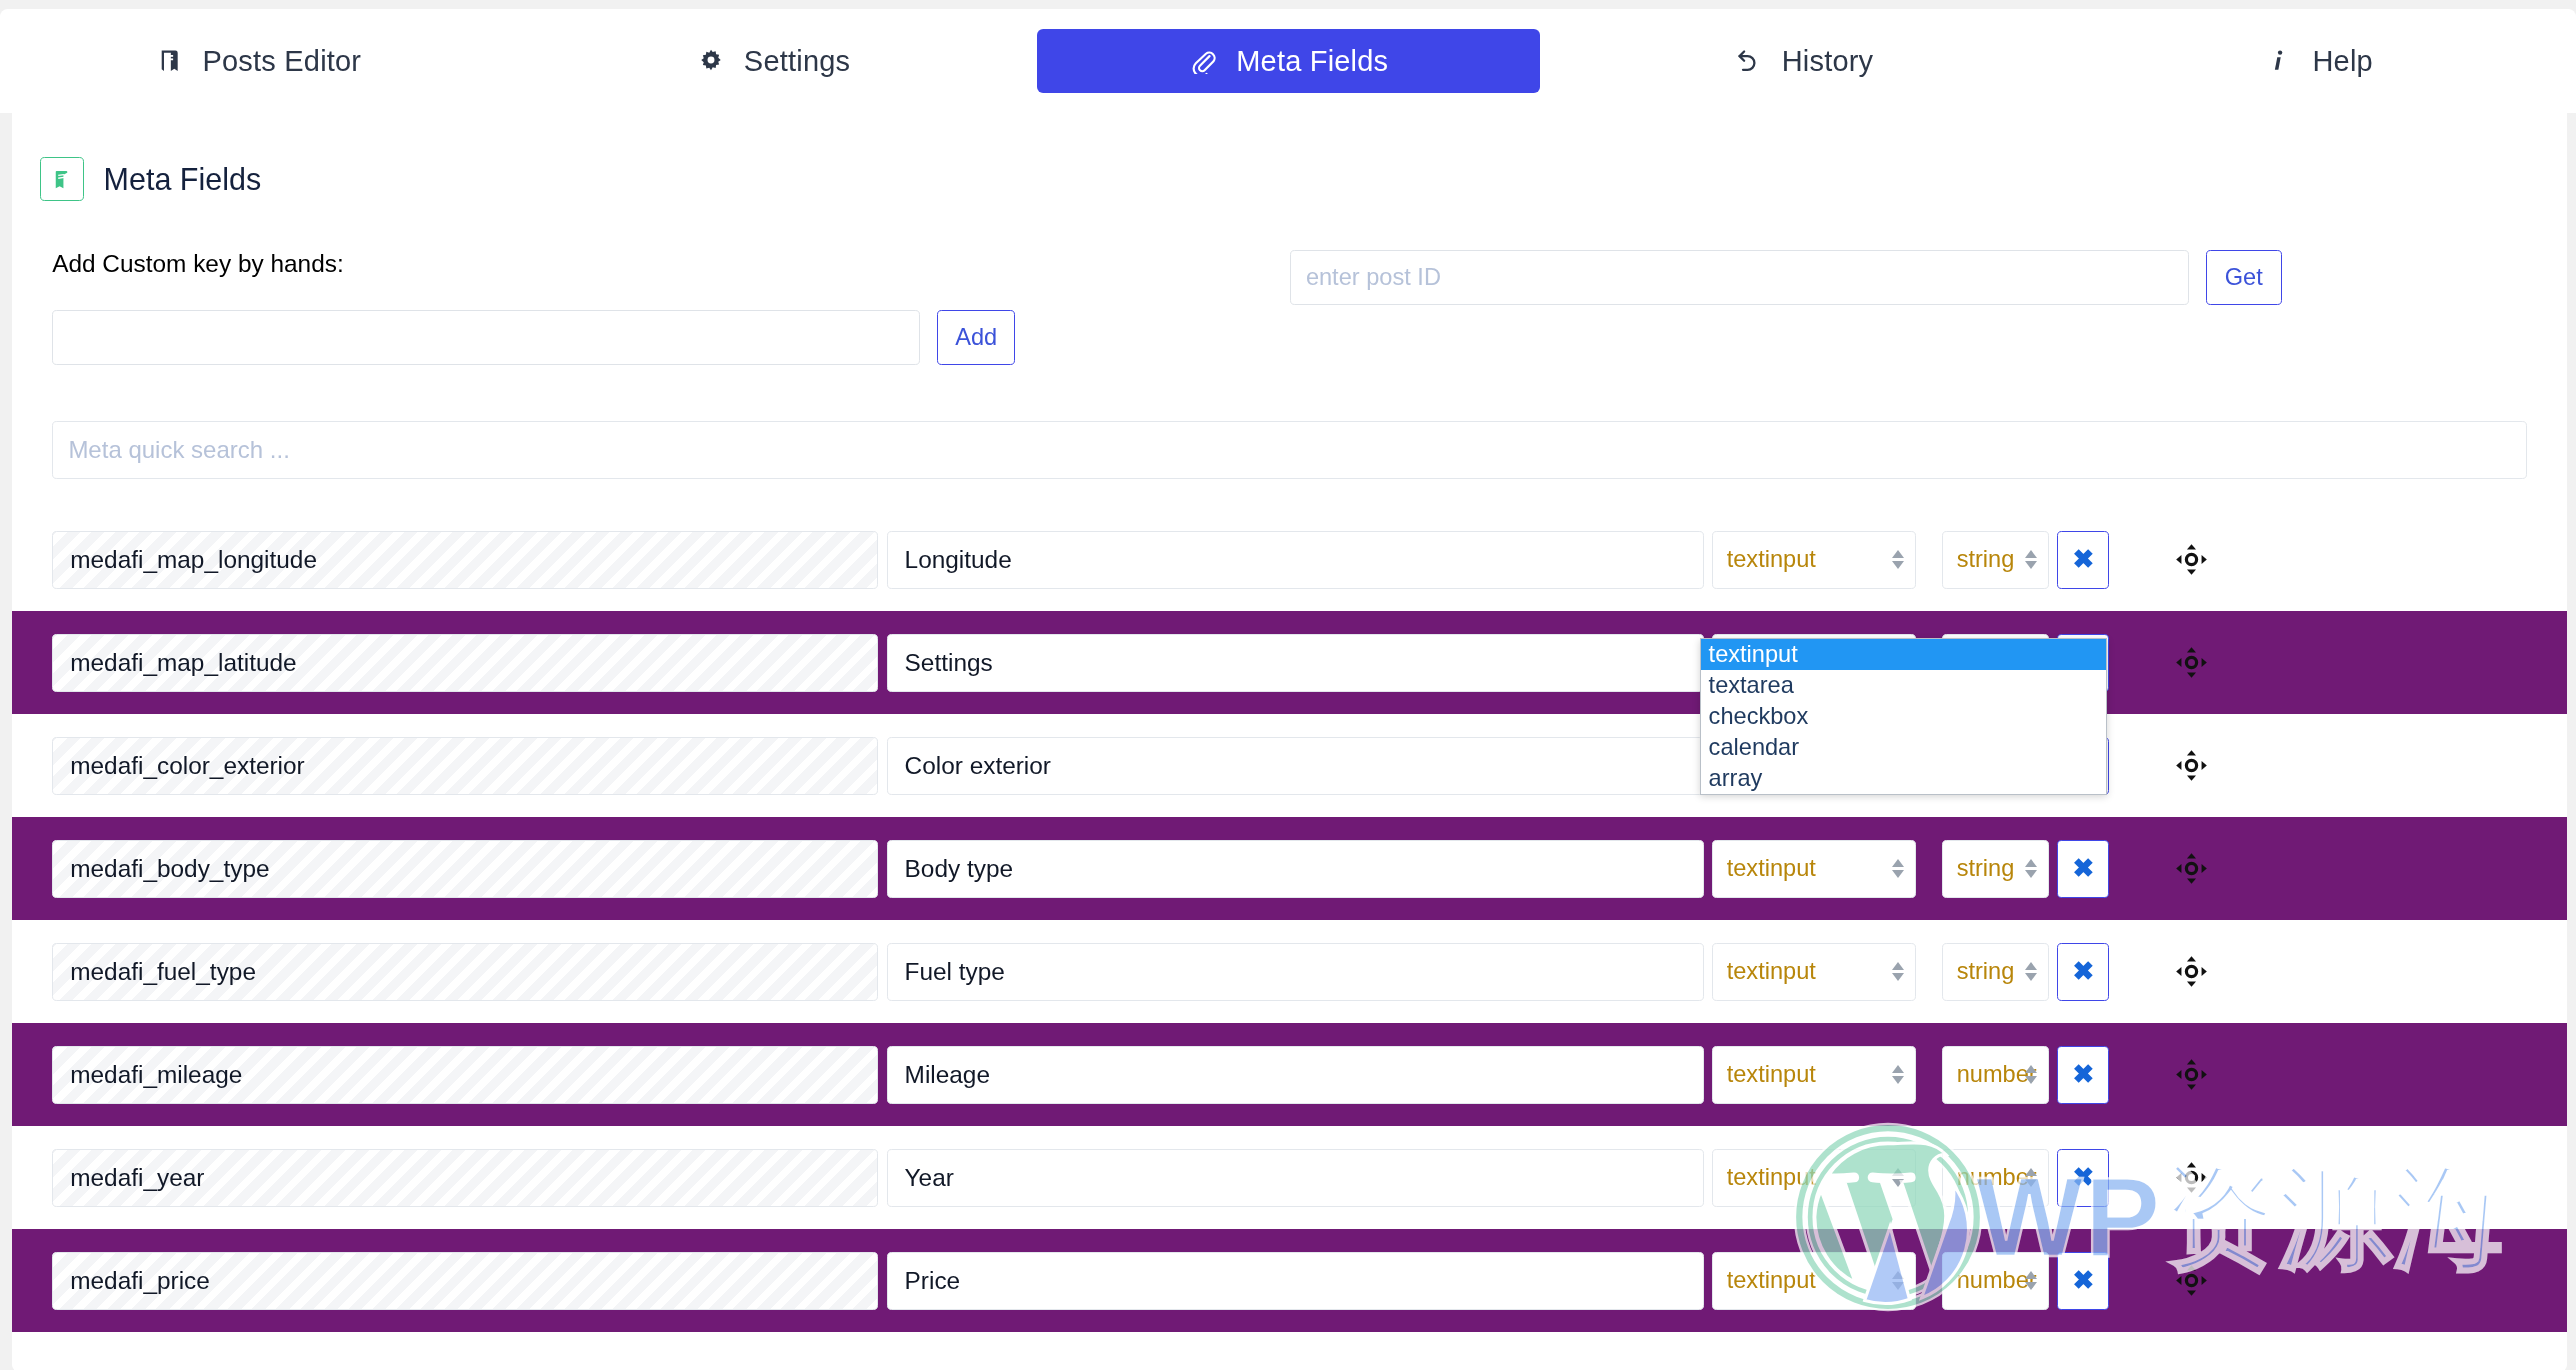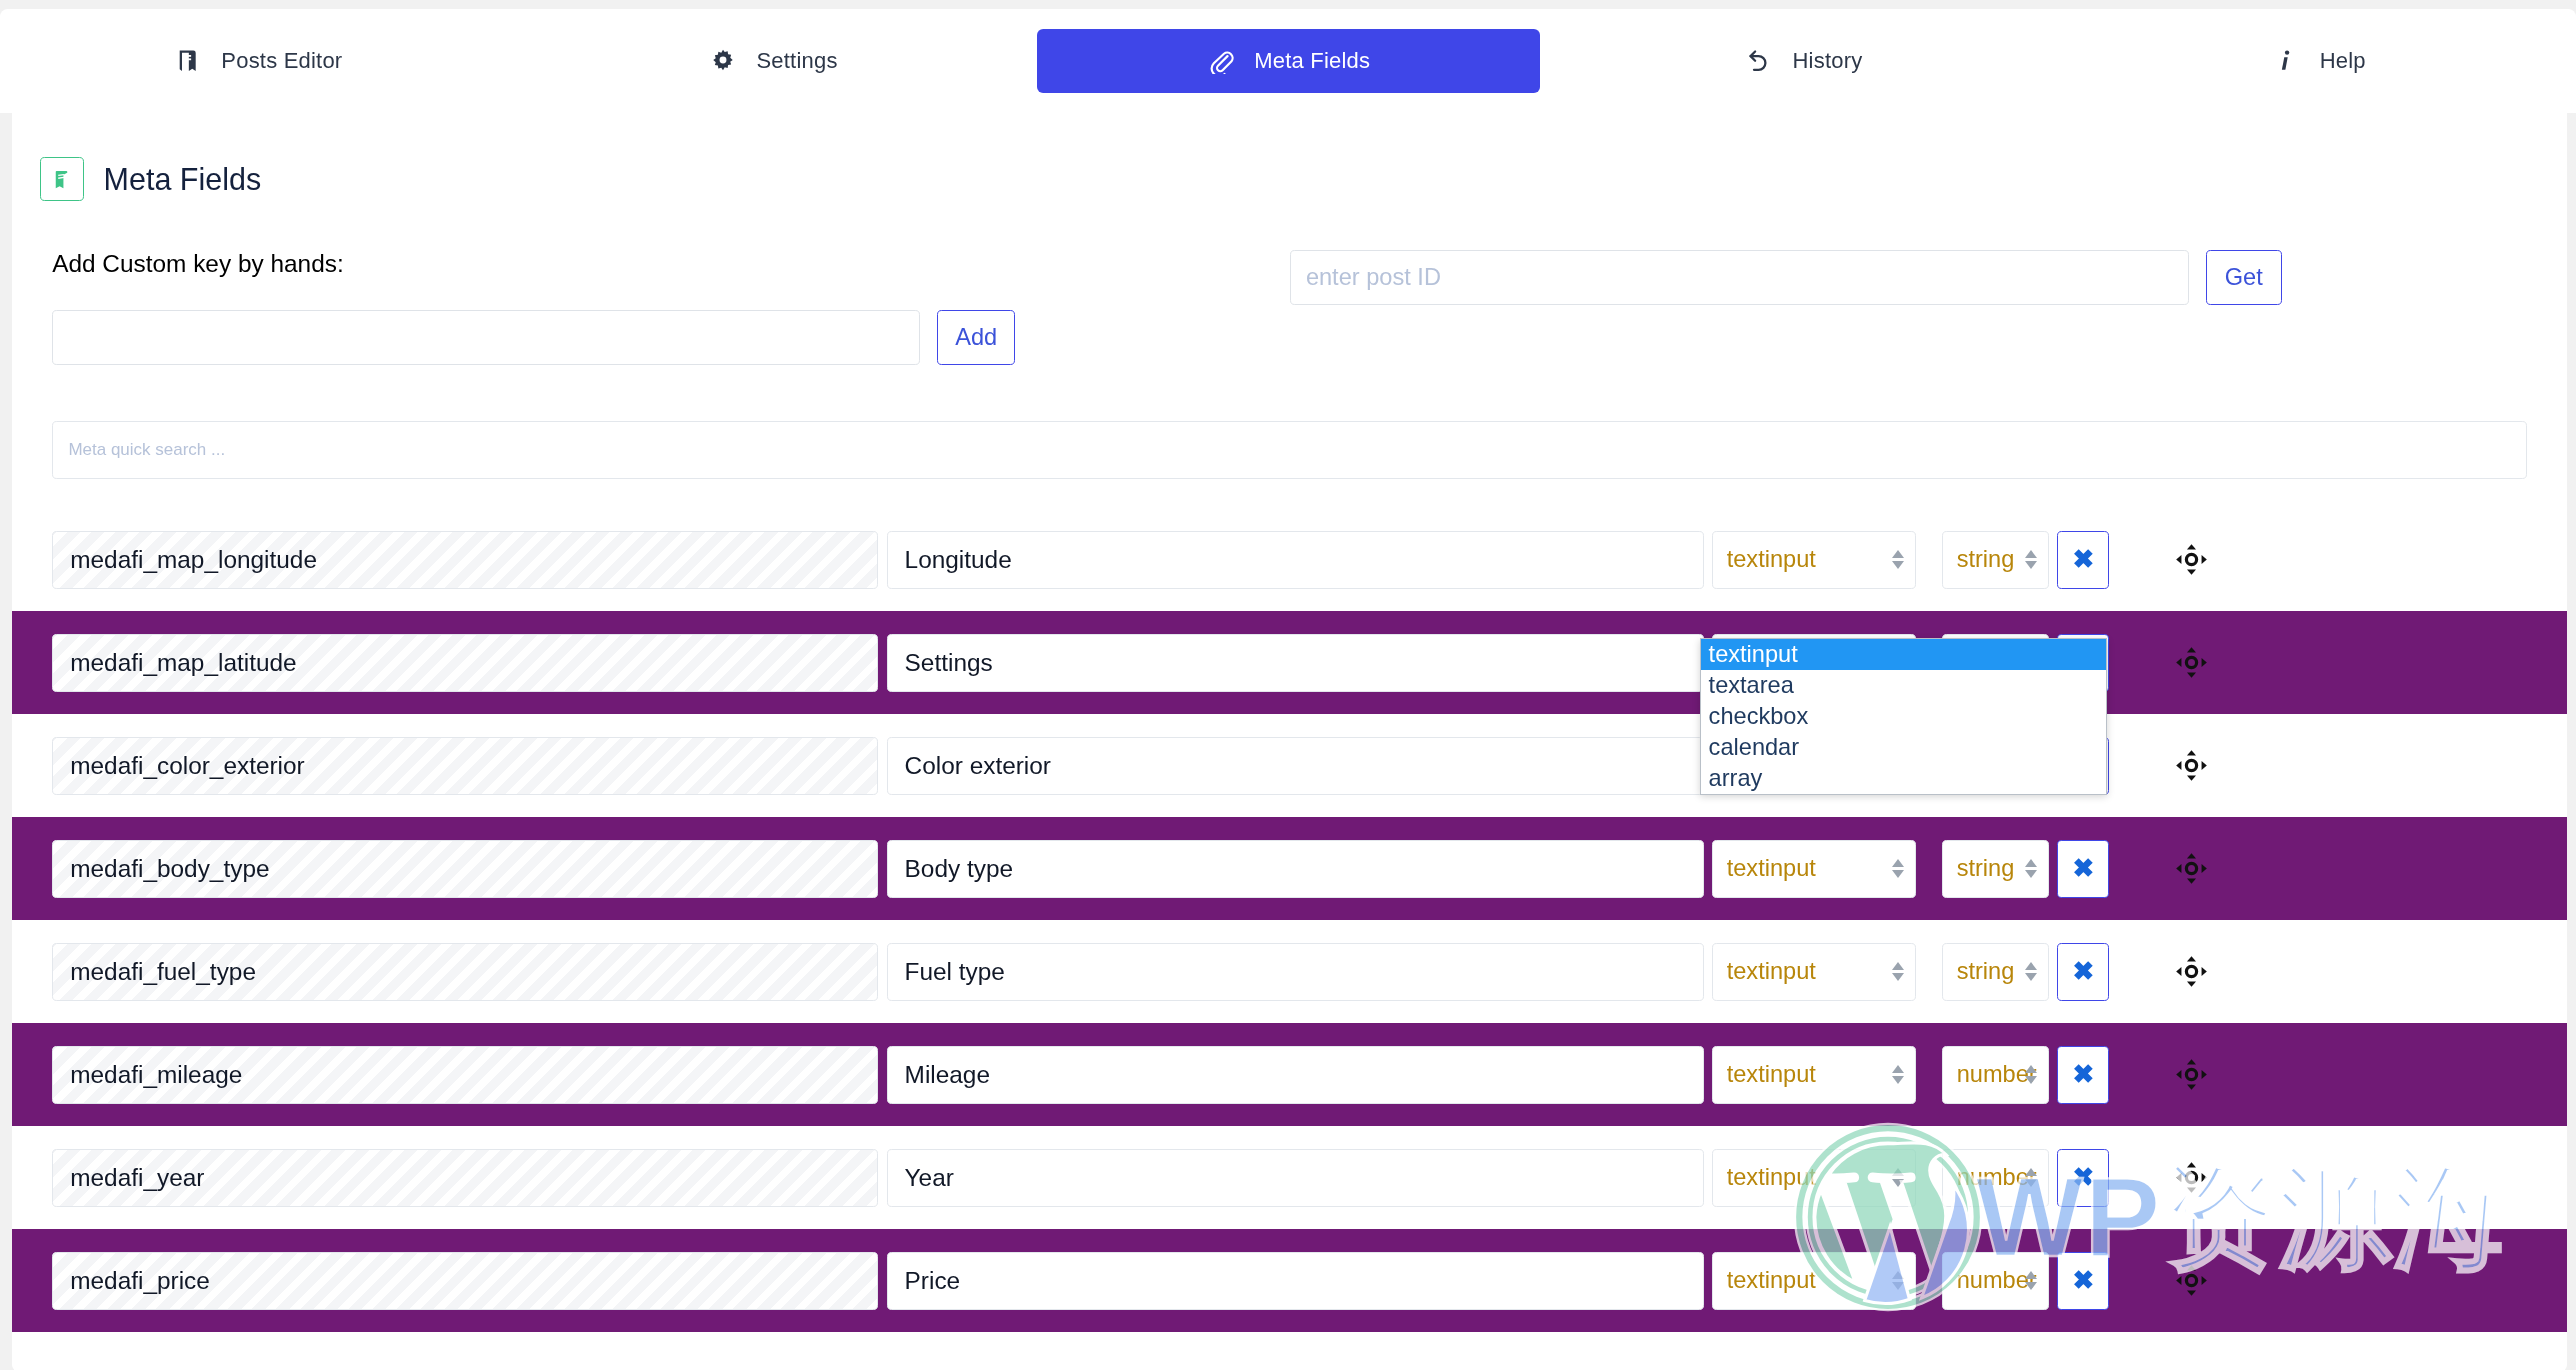--- a/index.html
+++ b/index.html
@@ -25,21 +25,21 @@
     align-items: center;
     z-index: 5;
   }
   .tab {
     flex: 1 1 0;
     height: 64px;
     display: flex;
     align-items: center;
     justify-content: center;
     gap: 18px;
-    font-size: 22px;
+    font-size: 29px;
     color: #2d3748;
     cursor: pointer;
     border-radius: 6.1px;
     margin: 0 6.1px;
     letter-spacing: 0.2px;
   }
   .tab.active {
     background: #3f46e8;
     color: #ffffff;
   }
@@ -126,21 +126,21 @@
   }
 
   
   .quick-wrap { padding: 56px 40px 0 40px; }
   .quick {
     width: 2475px;
     height: 58px;
     border: 0.8px solid #e3e7ec;
     border-radius: 4.6px;
     background: #fff;
-    font-size: 17px;
+    font-size: 24px;
     color: #2d3748;
     padding: 0 15.2px;
     outline: none;
     font-family: "Liberation Sans", sans-serif;
   }
   .quick::placeholder { color: #b6c2d9; }
 
   
   .rows { margin-top: 29px; position: relative; }
   .row {

